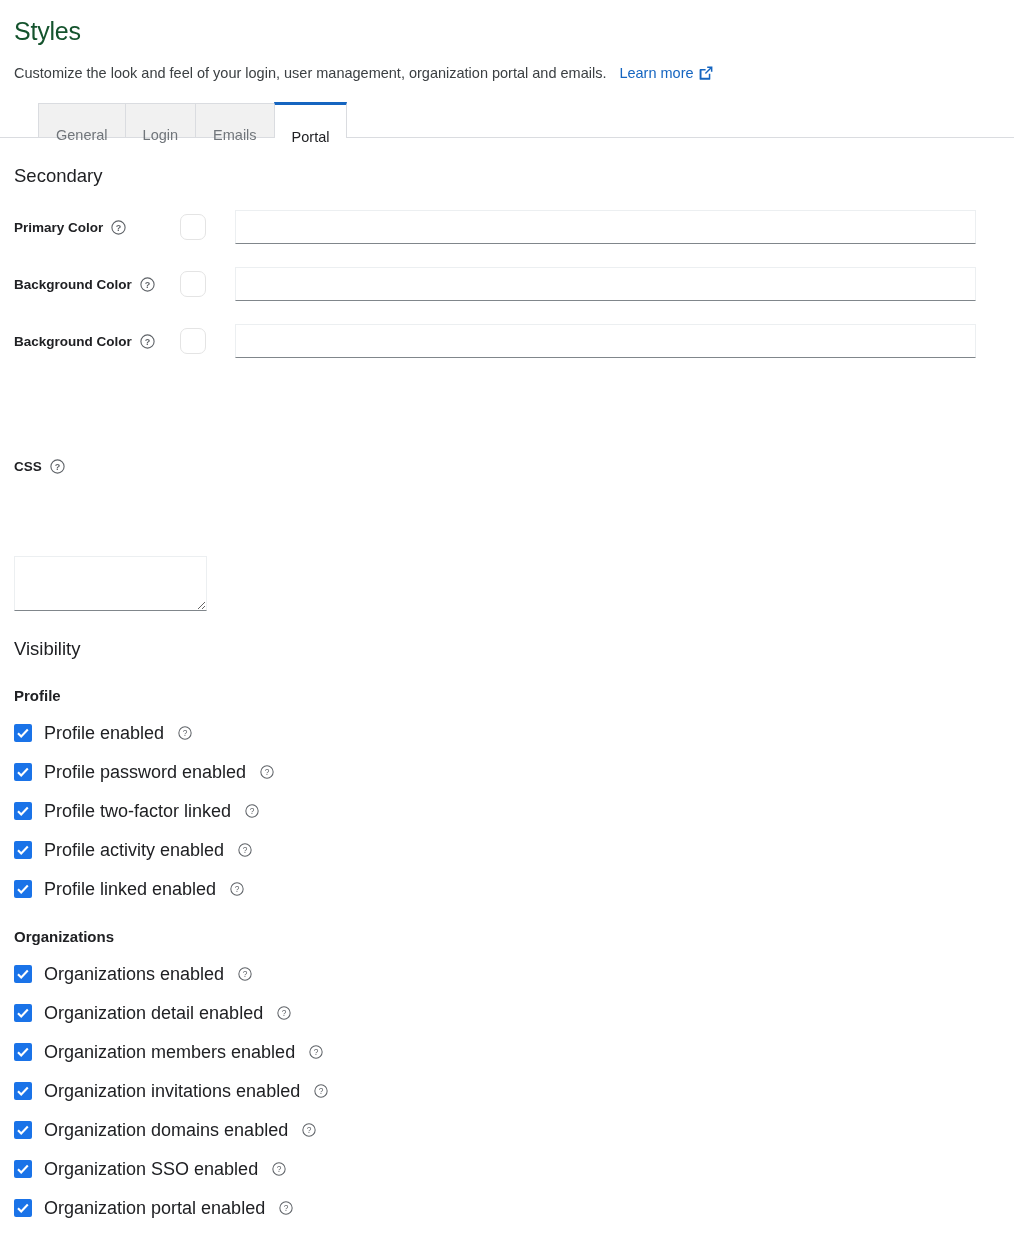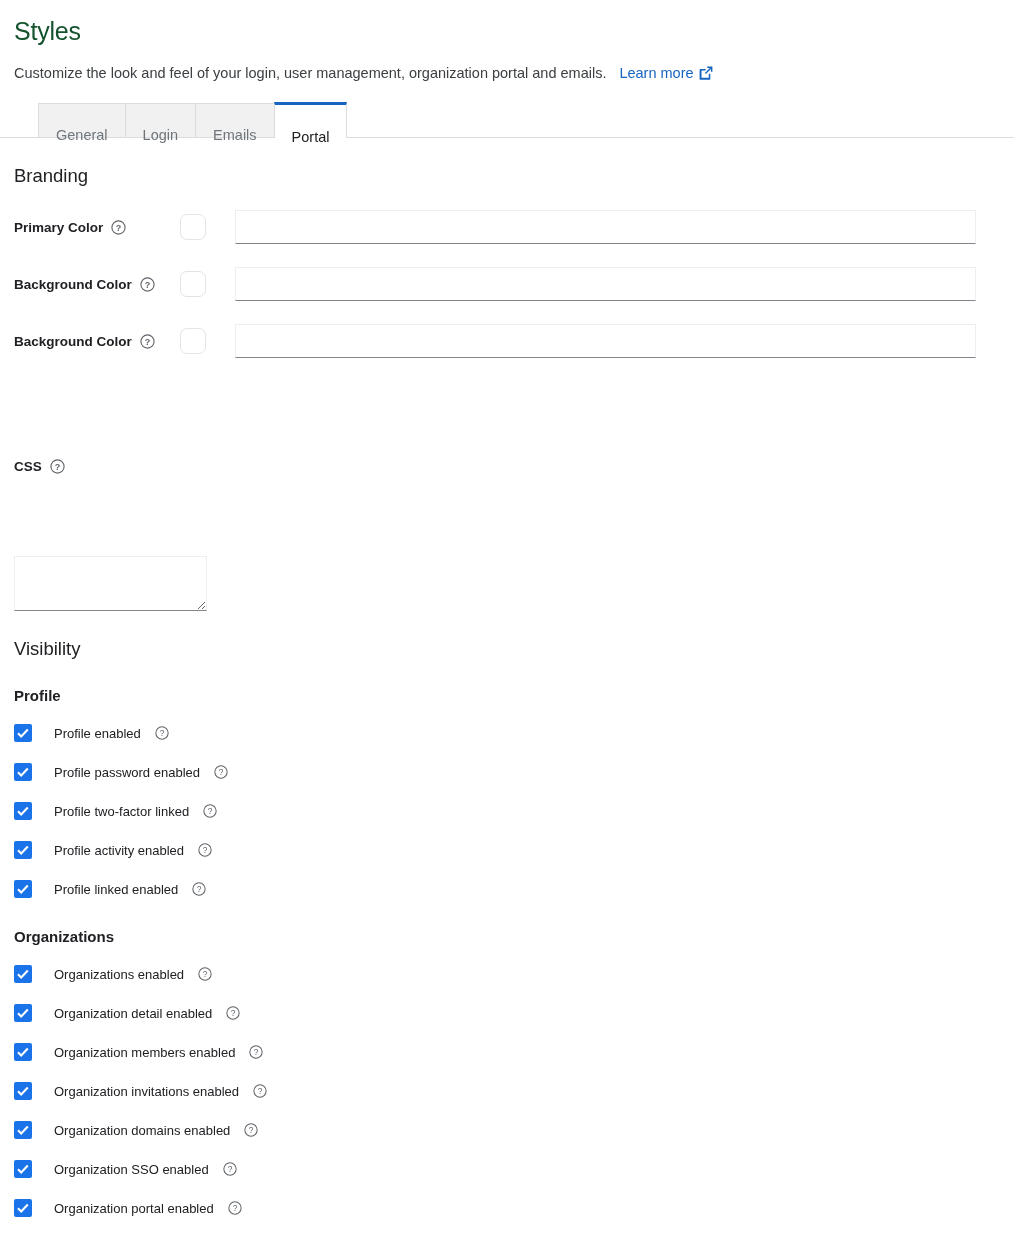--- a/index.html
+++ b/index.html
@@ -193,23 +193,23 @@
     width: 18px;
     height: 18px;
     background: #1a73e8;
     border-radius: 2px;
     flex: 0 0 auto;
     cursor: pointer;
     position: relative;
   }
   .checkbox svg { position: absolute; top: 0; left: 0; }
   .checkbox-label {
-    font-size: 13px;
-    color: #202124;
-    margin-left: 22px;
+    font-size: 18px;
+    color: #202124;
+    margin-left: 12px;
     white-space: nowrap;
   }
   .checkbox-row .help-icon { margin-left: 14px; }
 
   
   .footer {
     display: flex;
     align-items: center;
     padding-left: 180px;
     margin-top: 46px;
@@ -257,21 +257,21 @@
 
 <div class="tab-strip">
   <div class="tab">General</div>
   <div class="tab">Login</div>
   <div class="tab">Emails</div>
   <div class="tab active">Portal</div>
 </div>
 
 <div class="content">
 
-  <h2 class="section-title">Branding</h2>
+  <h2 class="section-title">Secondary</h2>
 
   <div class="form-row">
     <div class="form-label">
       <span>Primary Color</span>
       <span class="help-icon">
         <svg width="15" height="15" viewBox="0 0 15 15">
           <circle cx="7.5" cy="7.5" r="6.6" fill="none" stroke="#5f6368" stroke-width="1.1"></circle>
           <text x="7.5" y="11" text-anchor="middle" font-family="Liberation Sans, sans-serif" font-size="9" fill="#5f6368">?</text>
         </svg>
       </span>

